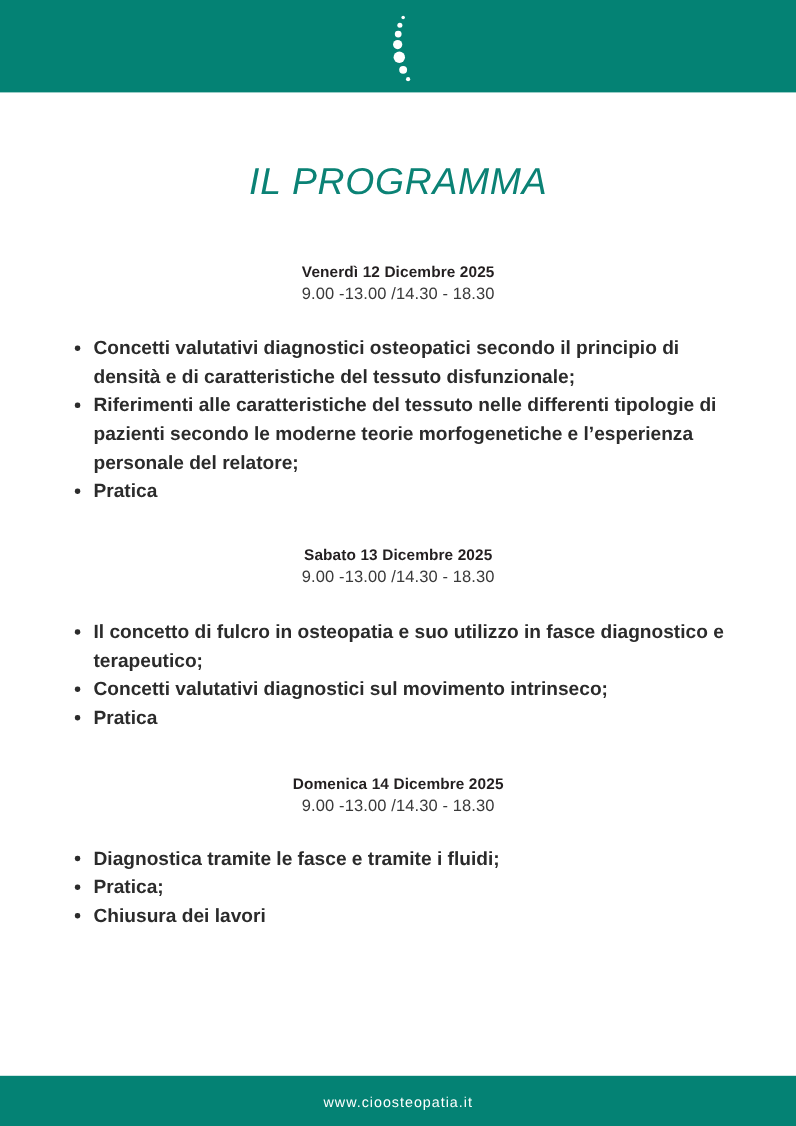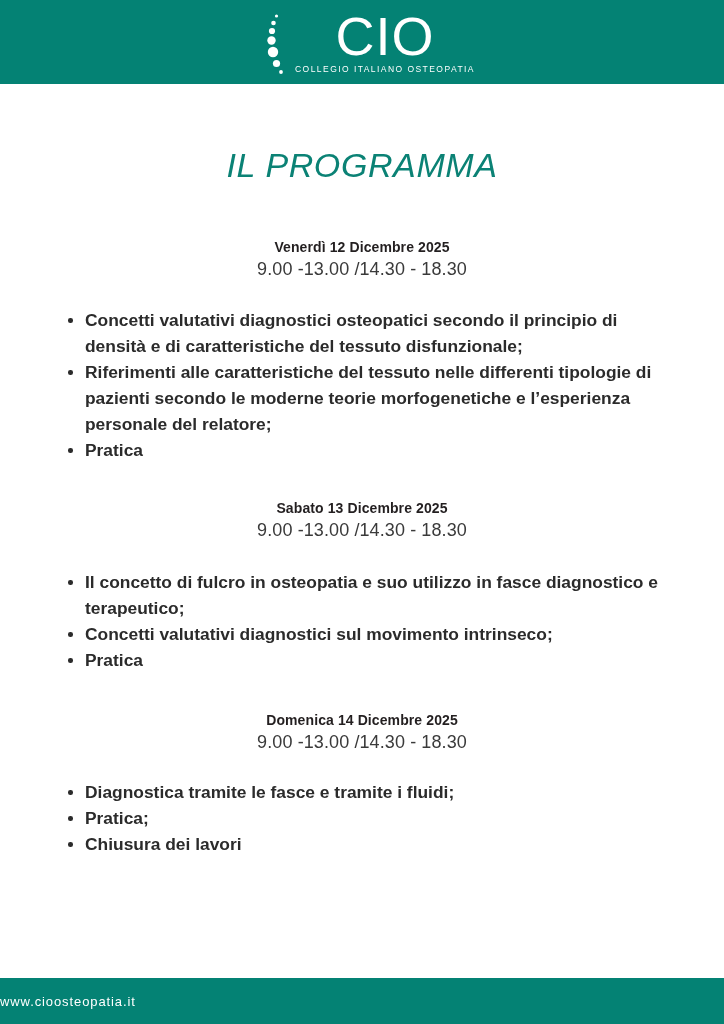--- a/index.html
+++ b/index.html
@@ -105,21 +105,21 @@
     text-align: center;
     font-size: 14px;
     font-weight: bold;
     color: #231f20;
     letter-spacing: 0.1px;
     margin: 0;
   }
 
   .session-time {
     text-align: center;
-    font-size: 18px;
+    font-size: 15px;
     font-weight: 400;
     color: #3a3a3a;
     margin: 4px 0 0 0;
     letter-spacing: 0.1px;
   }
 
   .session-1 { margin-top: 54px; }
   .session-2 { margin-top: 37px; }
   .session-3 { margin-top: 39px; }
 
@@ -155,20 +155,21 @@
     background: #2b2b2b;
   }
 
   
   .footer-band {
     width: 100%;
     height: 46px;
     background: #048274;
     display: flex;
     align-items: center;
+    justify-content: center;
     flex: none;
   }
 
   .footer-url {
     color: #ffffff;
     font-size: 13px;
     letter-spacing: 0.9px;
   }
 </style>
 </head>
@@ -182,24 +183,20 @@
         <svg width="34" height="64" viewBox="0 0 34 64" xmlns="http://www.w3.org/2000/svg">
           <circle cx="15.5" cy="4" r="1.6" fill="#ffffff"></circle>
           <circle cx="12.5" cy="11" r="2.3" fill="#ffffff"></circle>
           <circle cx="11.0" cy="19" r="3.1" fill="#ffffff"></circle>
           <circle cx="10.5" cy="28.5" r="4.2" fill="#ffffff"></circle>
           <circle cx="12.0" cy="40" r="5.2" fill="#ffffff"></circle>
           <circle cx="15.5" cy="51.5" r="3.6" fill="#ffffff"></circle>
           <circle cx="20.0" cy="60" r="1.9" fill="#ffffff"></circle>
         </svg>
       </span>
-      <span class="logo-wordmark">
-        <span class="logo-cio">CIO</span>
-        <span class="logo-sub">COLLEGIO ITALIANO OSTEOPATIA</span>
-      </span>
     </div>
   </div>
 
   <div class="content">
 
     <h1 class="doc-title">IL PROGRAMMA</h1>
 
     <div class="session session-1">
       <div class="session-title">Venerdì 12 Dicembre 2025</div>
       <div class="session-time">9.00 -13.00 /14.30 - 18.30</div>

